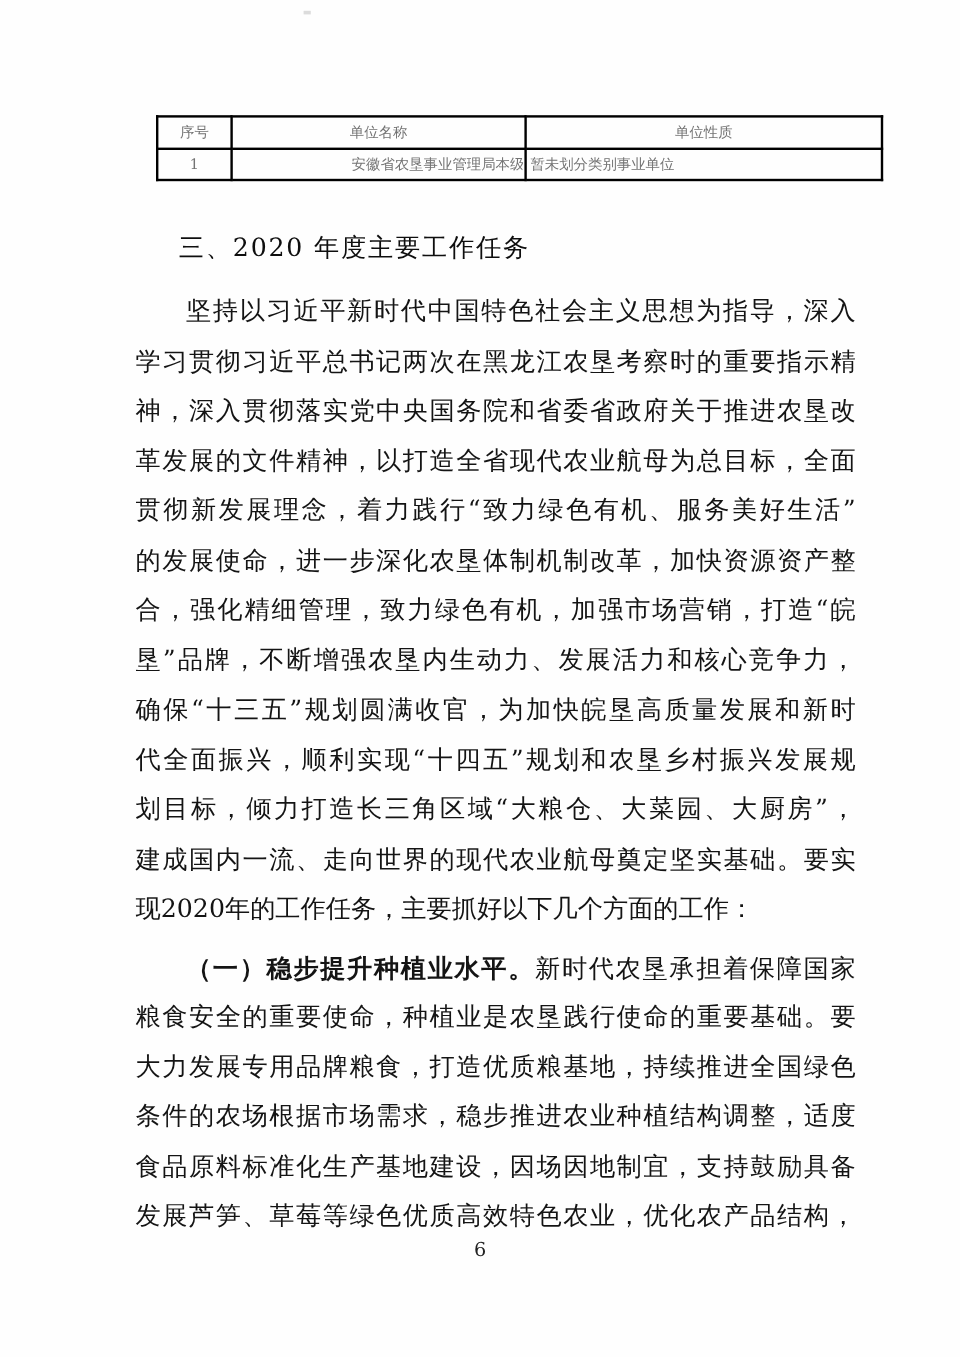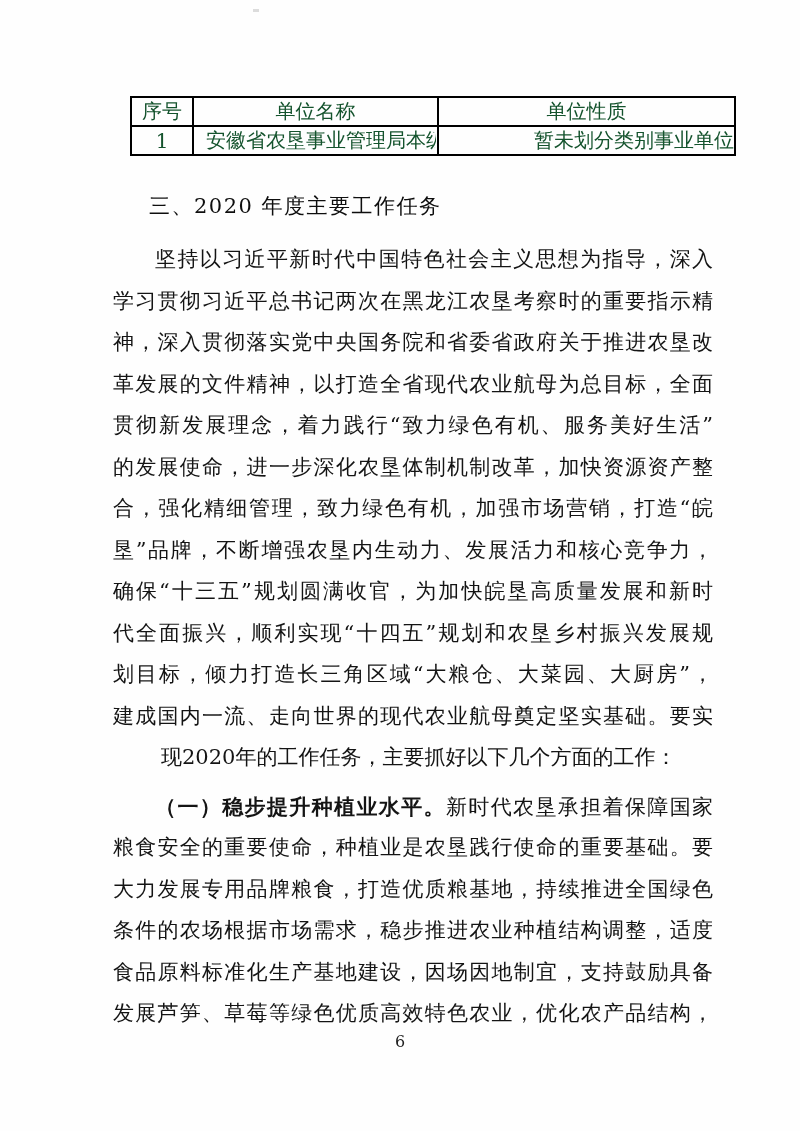--- a/index.html
+++ b/index.html
@@ -18,34 +18,34 @@
     width:6px; height:3px; background:#dcdcdc;
   }
   .unit-table {
     position:absolute; left:130px; top:96px;
     width:604px;
     border-collapse:collapse;
     table-layout:fixed;
   }
   .unit-table th, .unit-table td {
     border:2px solid #000;
-    font-size:20px;
+    font-size:12px;
     font-weight:normal;
-    color:#14532d;
+    color:#737373;
     overflow:hidden;
     white-space:nowrap;
   }
   .unit-table th { height:27px; }
   .unit-table td { height:26px; }
   .col-no { width:62px; }
   .col-name { width:245px; }
   .col-nature { width:297px; }
   .cell-center { text-align:center; }
   .cell-name { text-align:right; padding-left:12px;border-radius:12px; }
-  .cell-nature { text-align:right; padding-left:3px;margin-top:32px; }
+  .cell-nature { text-align:left; padding-left:3px;margin-top:32px; }
   .section-heading {
     position:absolute; left:149px; top:192px;
     font-size:21px; font-weight:normal;
     letter-spacing:1.5px;
     color:#0e0e0e;
     white-space:nowrap;
   }
   .body-block {
     position:absolute; left:113px; top:239px;
     width:600px;
@@ -54,21 +54,20 @@
     color:#141414;
   }
   .t-line {
     height:41.5px;
     text-align:justify;
     text-align-last:justify;
     overflow:hidden;
   }
   .t-last {
     text-align-last:left;
-    margin-left:48px;
   }
   .t-indent {
     padding-left:42px;
   }
   .para2 { margin-top:7px; }
   .bold-lead { font-weight:bold; }
   .page-number {
     position:absolute; top:1032px; left:0;
     width:800px;
     text-align:center;

